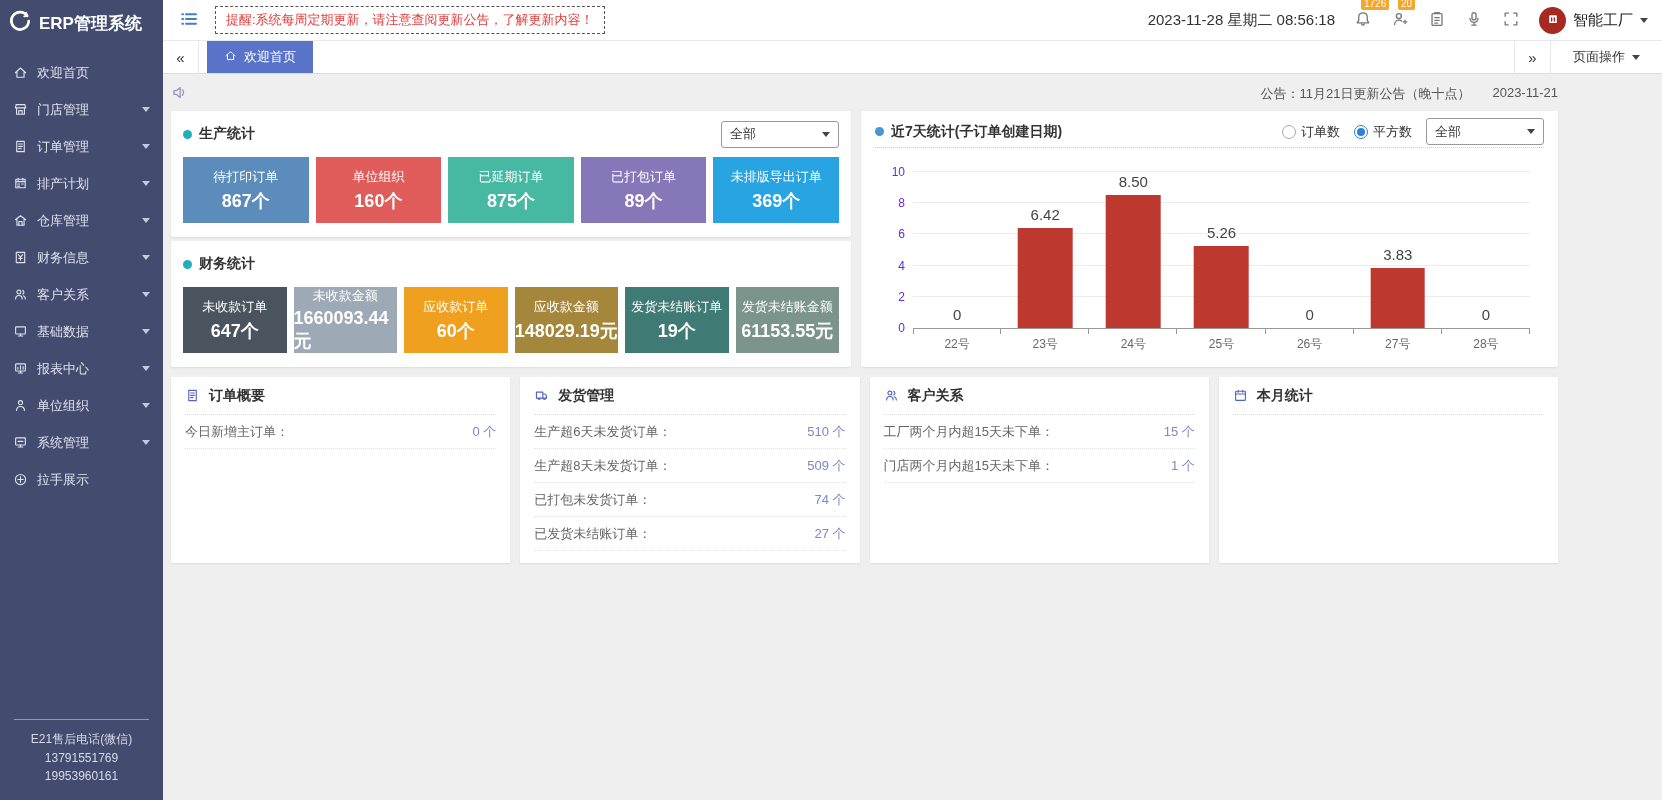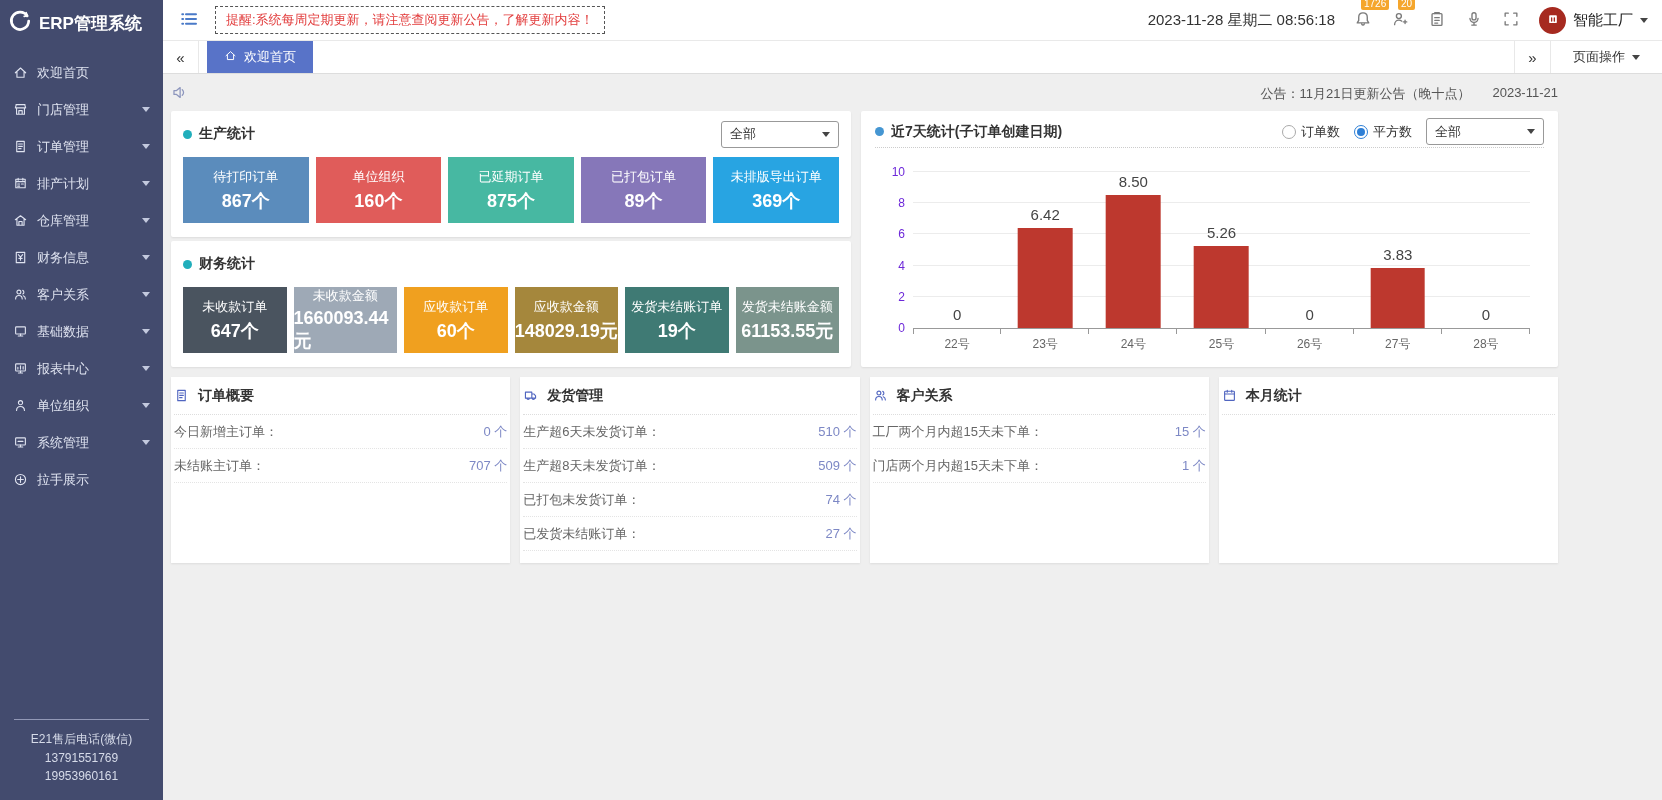--- a/index.html
+++ b/index.html
@@ -68,21 +68,21 @@
   .ytick { position:absolute; right:calc(100% + 8px); font-size:12px; color:#6d28d9; transform:translateY(50%); }
   .slots { position:absolute; inset:0; display:flex; }
   .slot { flex:1; position:relative; }
   .slot::after { content:''; position:absolute; right:0; bottom:-6px; height:6px; border-right:1px solid #999; }
   .slots::before { content:''; position:absolute; left:0; bottom:-6px; height:6px; border-left:1px solid #999; }
   .bar { position:absolute; bottom:0; left:50%; transform:translateX(-50%); width:62%; max-width:58px; }
   .bar-label { position:absolute; left:50%; transform:translateX(-50%); font-size:15px; color:#444; white-space:nowrap; }
   .xtick { position:absolute; top:calc(100% + 8px); left:50%; transform:translateX(-50%); font-size:12px; color:#666; white-space:nowrap; }
   
   .panel-row { display:flex; gap:10px; margin-top:10px; }
-  .panel { flex:1; height:186px; background:#fff; box-shadow:0 1px 2px rgba(0,0,0,.08); padding:0 3px; overflow:hidden; }
+  .panel { flex:1; height:186px; background:#fff; box-shadow:0 1px 2px rgba(0,0,0,.08); padding:0 14px; overflow:hidden; }
   .panel-head { height:38px; display:flex; align-items:center; gap:9px; border-bottom:1px dotted #ddd; font-size:14px; font-weight:bold; color:#333; }
   .panel-head .p-icon { color:#5065c0; display:flex; }
   .panel-item { height:34px; display:flex; align-items:center; justify-content:space-between; border-bottom:1px dotted #e4e4e4; font-size:13px; color:#666; }
   .panel-item .val { cursor:pointer; }
 </style>
 </head>
 <body>
 
 <aside class="sidebar" style="background-color: rgb(67, 75, 110);">
   <div class="logo">
@@ -424,24 +424,20 @@
                 <svg width="15" height="15" viewBox="0 0 16 16" fill="none" stroke="currentColor" stroke-width="1.2" stroke-linecap="round" stroke-linejoin="round">
                   <path d="M4 2.5h8v11H4zM6 5.3h4M6 7.8h4M6 10.3h2.6"></path>
                 </svg>
               </span>
               <span>订单概要</span>
             </div>
             <div class="panel-item">
               <span>今日新增主订单：</span>
                      <span class="val" style="color: rgb(125, 136, 197);">0 个</span>
             </div>
-            <div class="panel-item">
-              <span>未结账主订单：</span>
-                     <span class="val" style="color: rgb(125, 136, 197);">707 个</span>
-            </div>
           </div>
           <div class="panel">
             <div class="panel-head">
               <span class="p-icon">
                 <svg width="15" height="15" viewBox="0 0 16 16" fill="none" stroke="currentColor" stroke-width="1.2" stroke-linecap="round" stroke-linejoin="round">
                   <path d="M2.6 4.4h6.8v6.4H2.6zM9.4 6.4h2.4l1.6 2v2.4H9.4M4.2 10.9a1.3 1.3 0 1 0 2.6 0M9.8 10.9a1.3 1.3 0 1 0 2.6 0"></path>
                 </svg>
               </span>
               <span>发货管理</span>
             </div>

